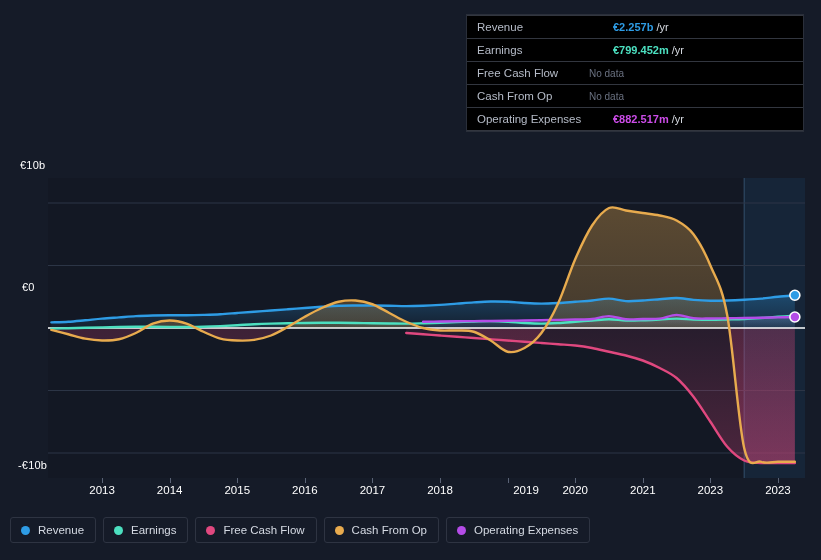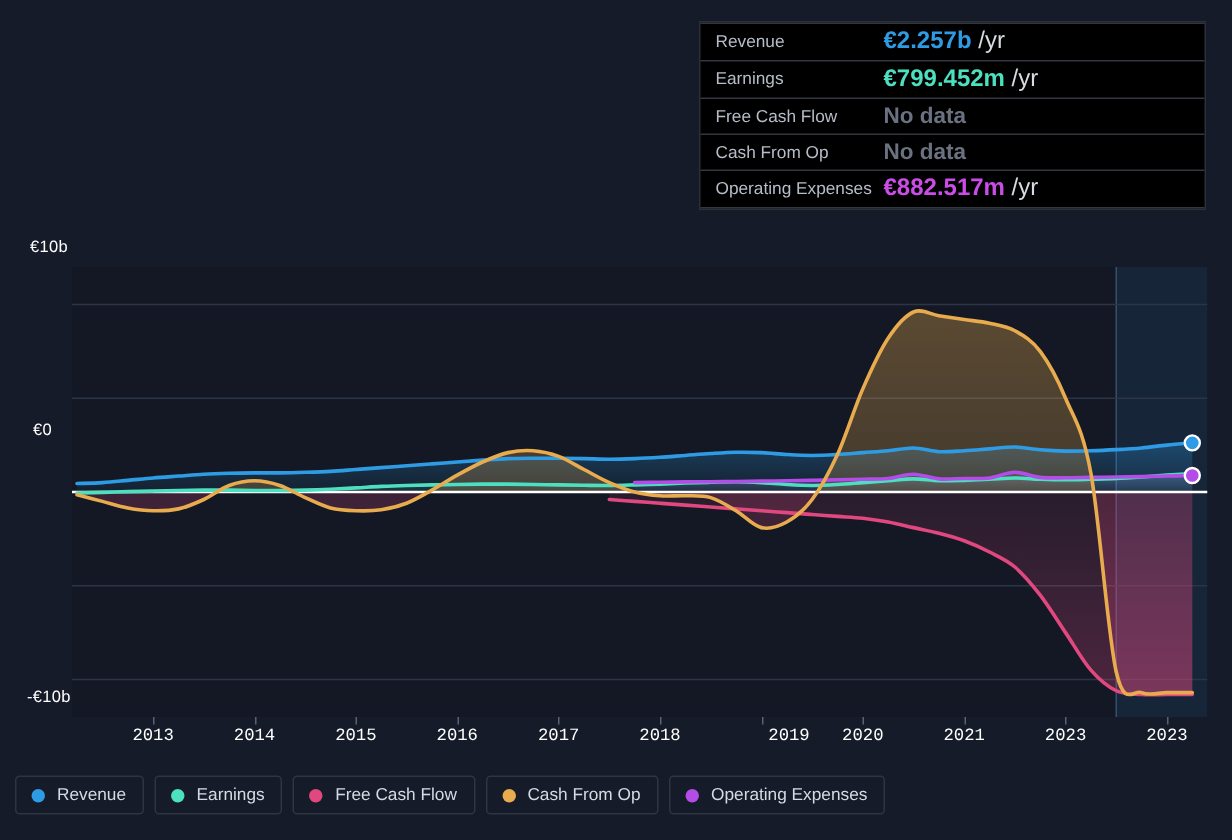--- a/index.html
+++ b/index.html
@@ -19,21 +19,21 @@
 
   
   .ylab{
     position:absolute;color:#ffffff;font-size:11px;letter-spacing:.2px;
     white-space:nowrap;
   }
   .ylab.top{left:20px;top:159px;}
   .ylab.zero{left:22px;top:281px;}
   .ylab.bot{left:18px;top:459px;}
 
-  .xaxis{position:absolute;left:0;top:484px;width:821px;height:20px;font-family:Liberation Mono, monospace;}
+  .xaxis{position:absolute;left:0;top:484px;width:821px;height:20px;}
   .xlab{
     position:absolute;color:#ffffff;font-size:11.5px;
     transform:translateX(-50%);white-space:nowrap;
   }
   .tick{position:absolute;top:478px;width:1px;height:5px;background:#5a6376;}
 
   
   .tooltip{
     position:absolute;left:466px;top:14px;width:338px;
     background:#000000;
@@ -48,24 +48,24 @@
   .tt-row{
     display:flex;align-items:center;
     border-top:1px solid #32363f;
     padding:3px 10px 3px 10px;
     min-height:16px;
   }
   .tt-row.noline{border-top:none;}
   .tt-label{
     color:#b6bcc8;font-size:11.5px;width:112px;flex:none;white-space:nowrap;
   }
-  .tt-val{font-size:16px;white-space:nowrap;}
+  .tt-val{font-size:11px;white-space:nowrap;margin-left:24px;}
   .tt-val .unit{color:#d7dbe2;font-weight:normal;}
   .tt-val .num{font-weight:bold;}
-  .tt-nodata{color:#6a7180;font-size:15px;font-weight:bold;}
+  .tt-nodata{color:#6a7180;font-size:10px;}
   .tt-bottomline{border-bottom:1px solid #32363f;height:0;}
 
   
   .legend{
     position:absolute;left:10px;top:517px;display:flex;gap:7px;
   }
   .lg-item{
     display:flex;align-items:center;gap:8px;
     border:1px solid #2e3442;border-radius:3px;
     padding:6px 11px 6px 10px;

